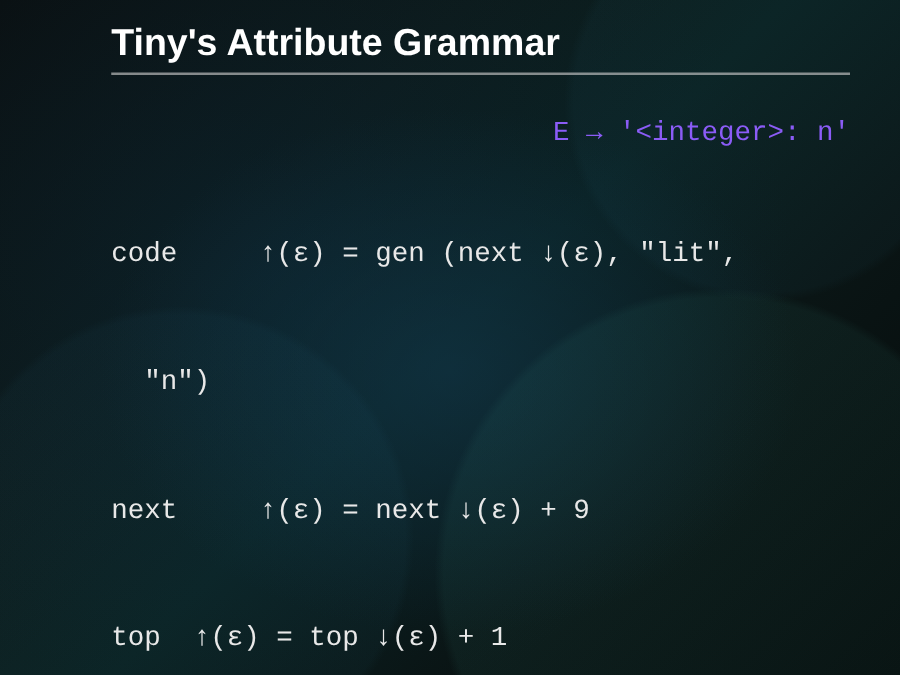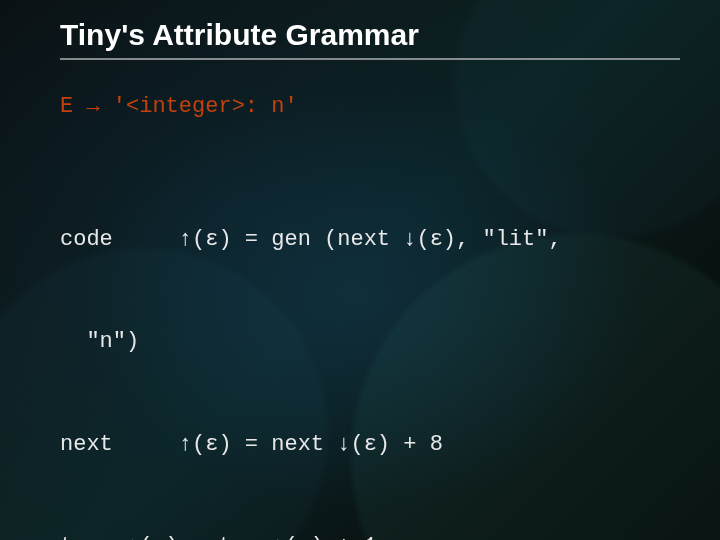--- a/index.html
+++ b/index.html
@@ -24,43 +24,43 @@
     position: absolute;
     left: 0; top: 0; right: 0; bottom: 0;
     background:
       radial-gradient(circle at 80% 85%, rgba(80,200,180,0.06) 0 30%, transparent 31%),
       radial-gradient(circle at 20% 80%, rgba(60,160,200,0.04) 0 25%, transparent 26%),
       radial-gradient(circle at 85% 15%, rgba(60,160,200,0.04) 0 20%, transparent 21%);
     pointer-events: none;
   }
   .slide {
     position: relative;
-    padding: 18px 40px 0 60px;
+    padding: 18px 40px 0 89px;
     box-sizing: border-box;
     width: 100%;
     height: 100%;
   }
   h1.title {
     margin: 0 0 6px 0;
     font-size: 30px;
     font-weight: bold;
     color: #fff;
   }
   .underline {
     height: 0;
     border-bottom: 2px solid rgba(200,200,200,0.65);
     margin-bottom: 34px;
     width: 100%;
   }
   .rule {
     font-family: "Courier New", Courier, monospace;
     font-size: 22px;
-    color: #c2410c;
-    margin-bottom: 36px;
+    color: #8b5cf6;
     white-space: pre;
+    text-align: right;
   }
   .attrs {
     font-family: "Courier New", Courier, monospace;
     font-size: 22px;
     color: #e8e8e8;
     line-height: 1.55;
     white-space: pre-wrap;
   }
   .attrs .line { white-space: pre; }
 </style>
@@ -69,17 +69,17 @@
 
 <div class="slide">
   <h1 class="title">Tiny's Attribute Grammar</h1>
   <div class="underline"></div>
 
   <div class="rule">E → '&lt;integer&gt;: n'</div>
 
   <div class="attrs">
     <div class="line">code     ↑(ε) = gen (next ↓(ε), "lit",</div>
     <div class="line">  "n")</div>
-    <div class="line">next     ↑(ε) = next ↓(ε) + 8</div>
+    <div class="line">next     ↑(ε) = next ↓(ε) + 9</div>
     <div class="line">top  ↑(ε) = top ↓(ε) + 1</div>
     
   </div>
 </div>
 
 </body></html>

